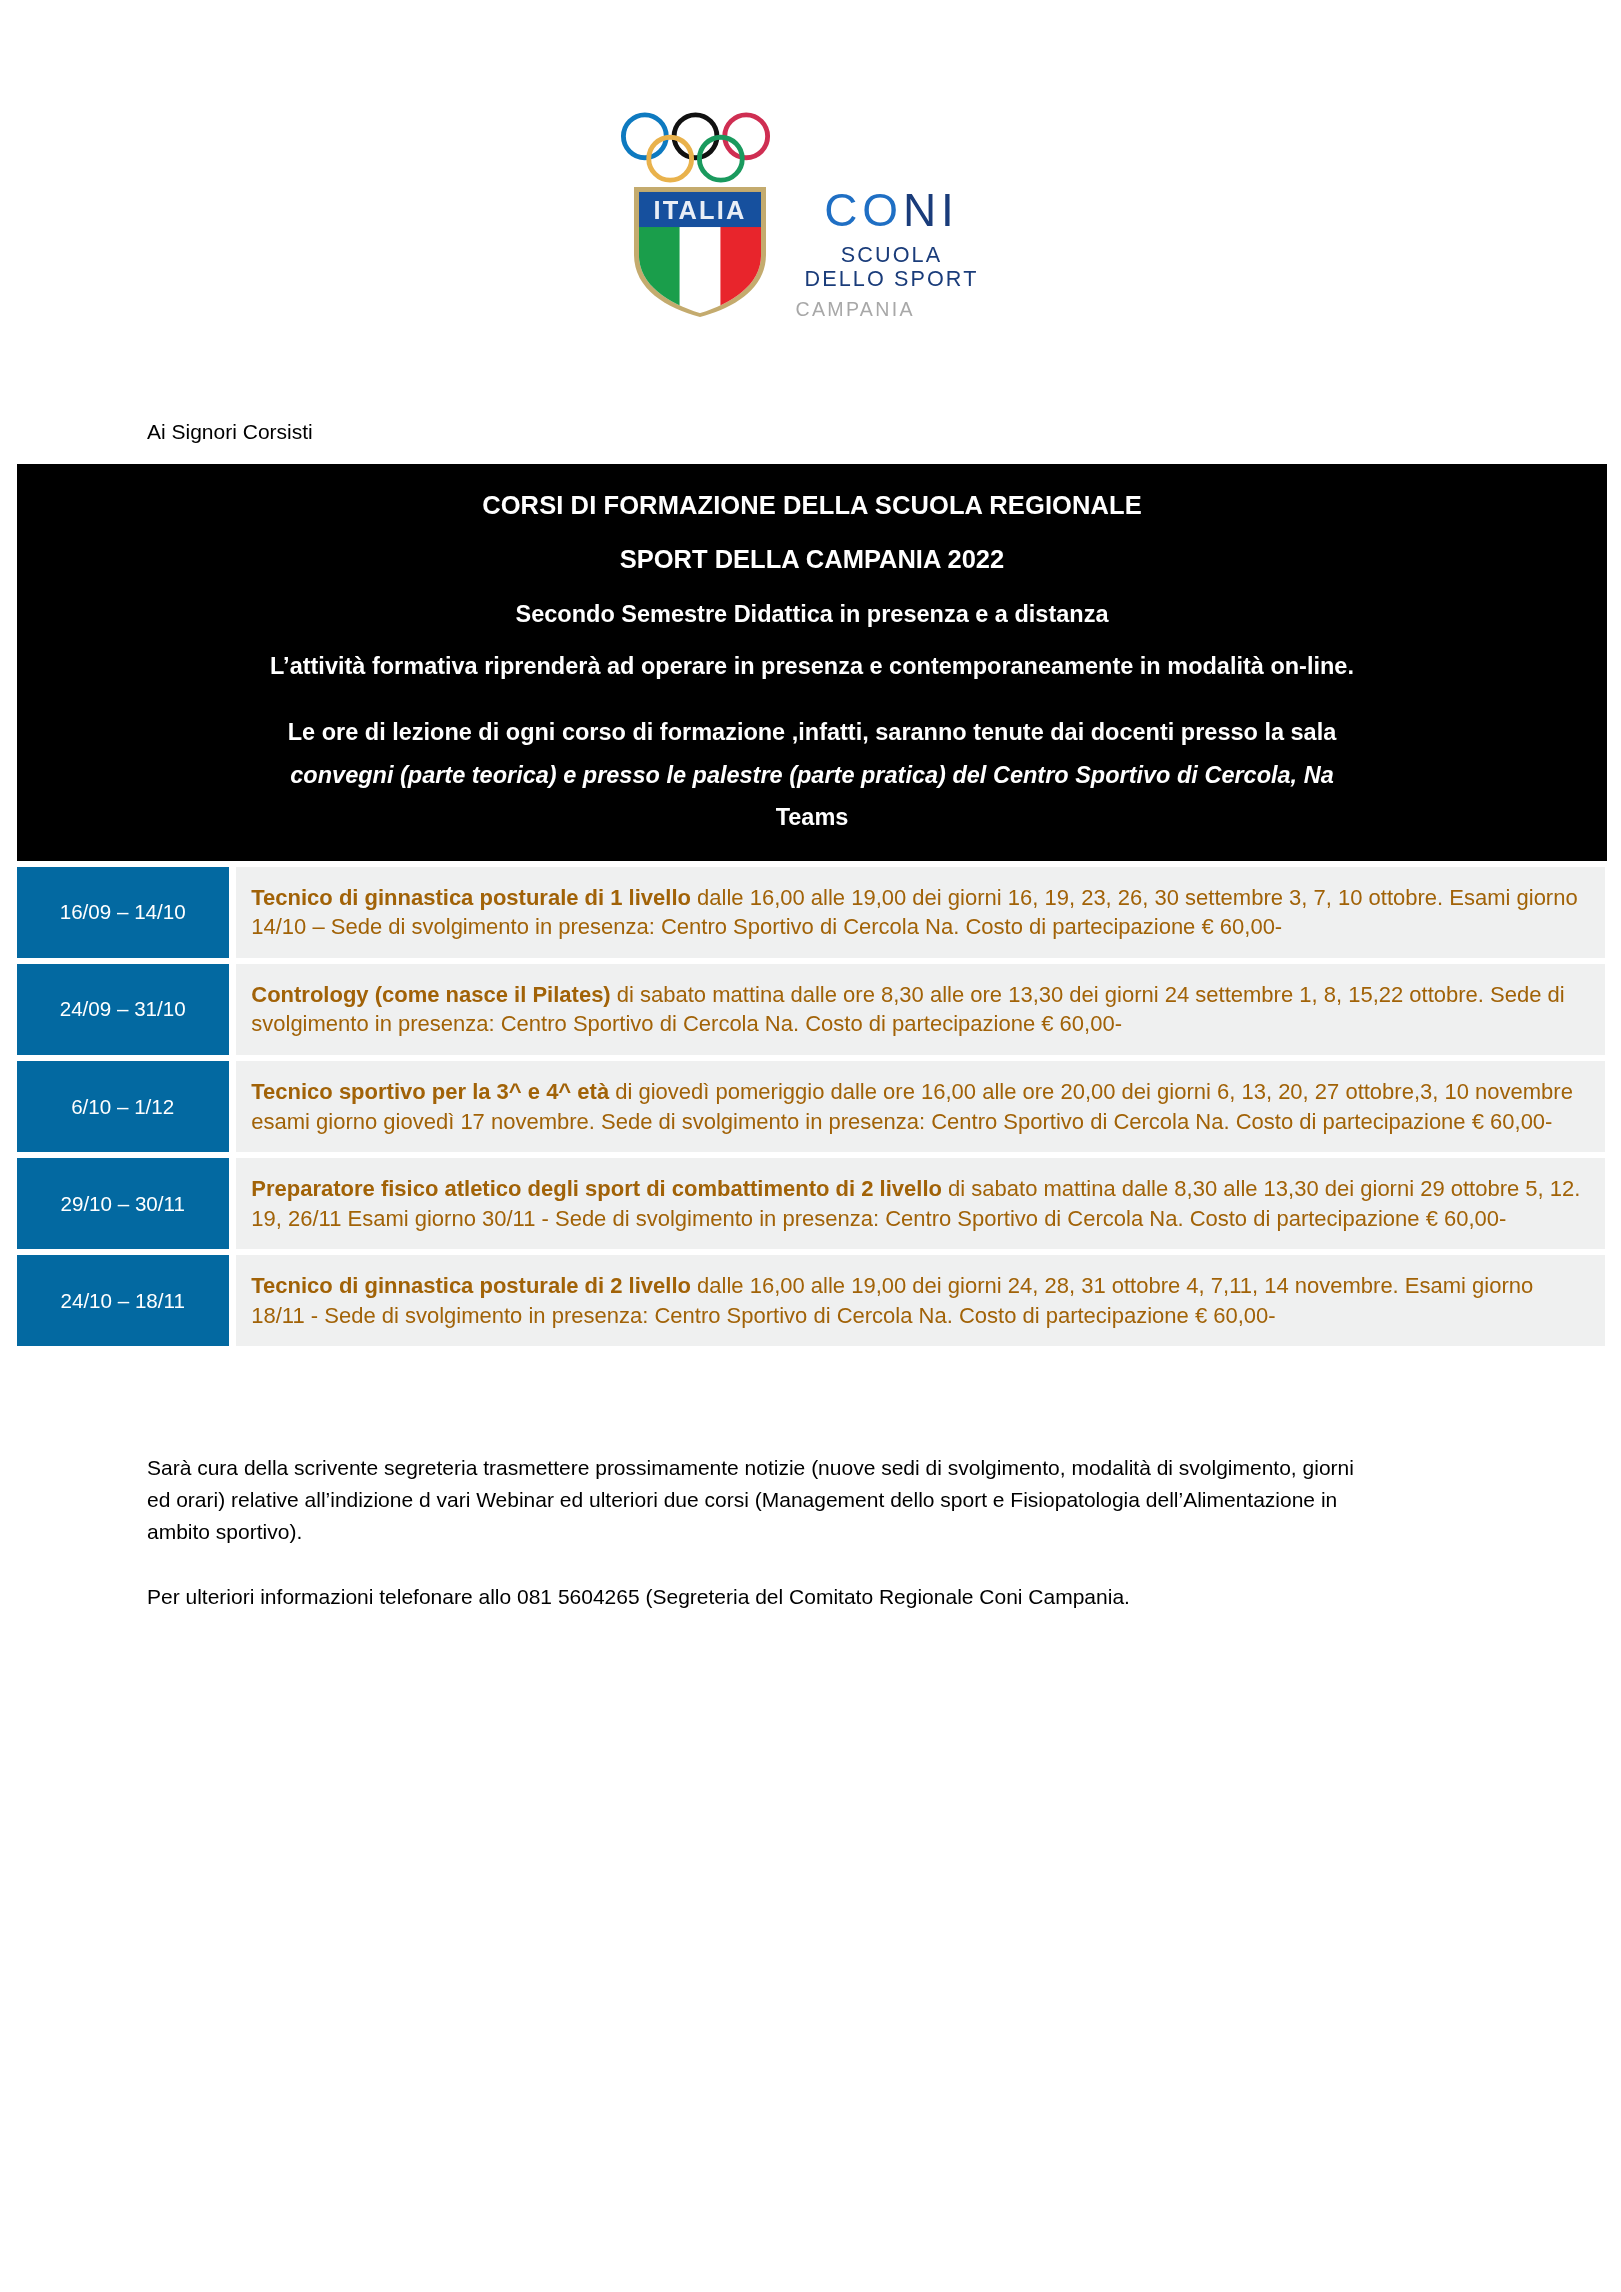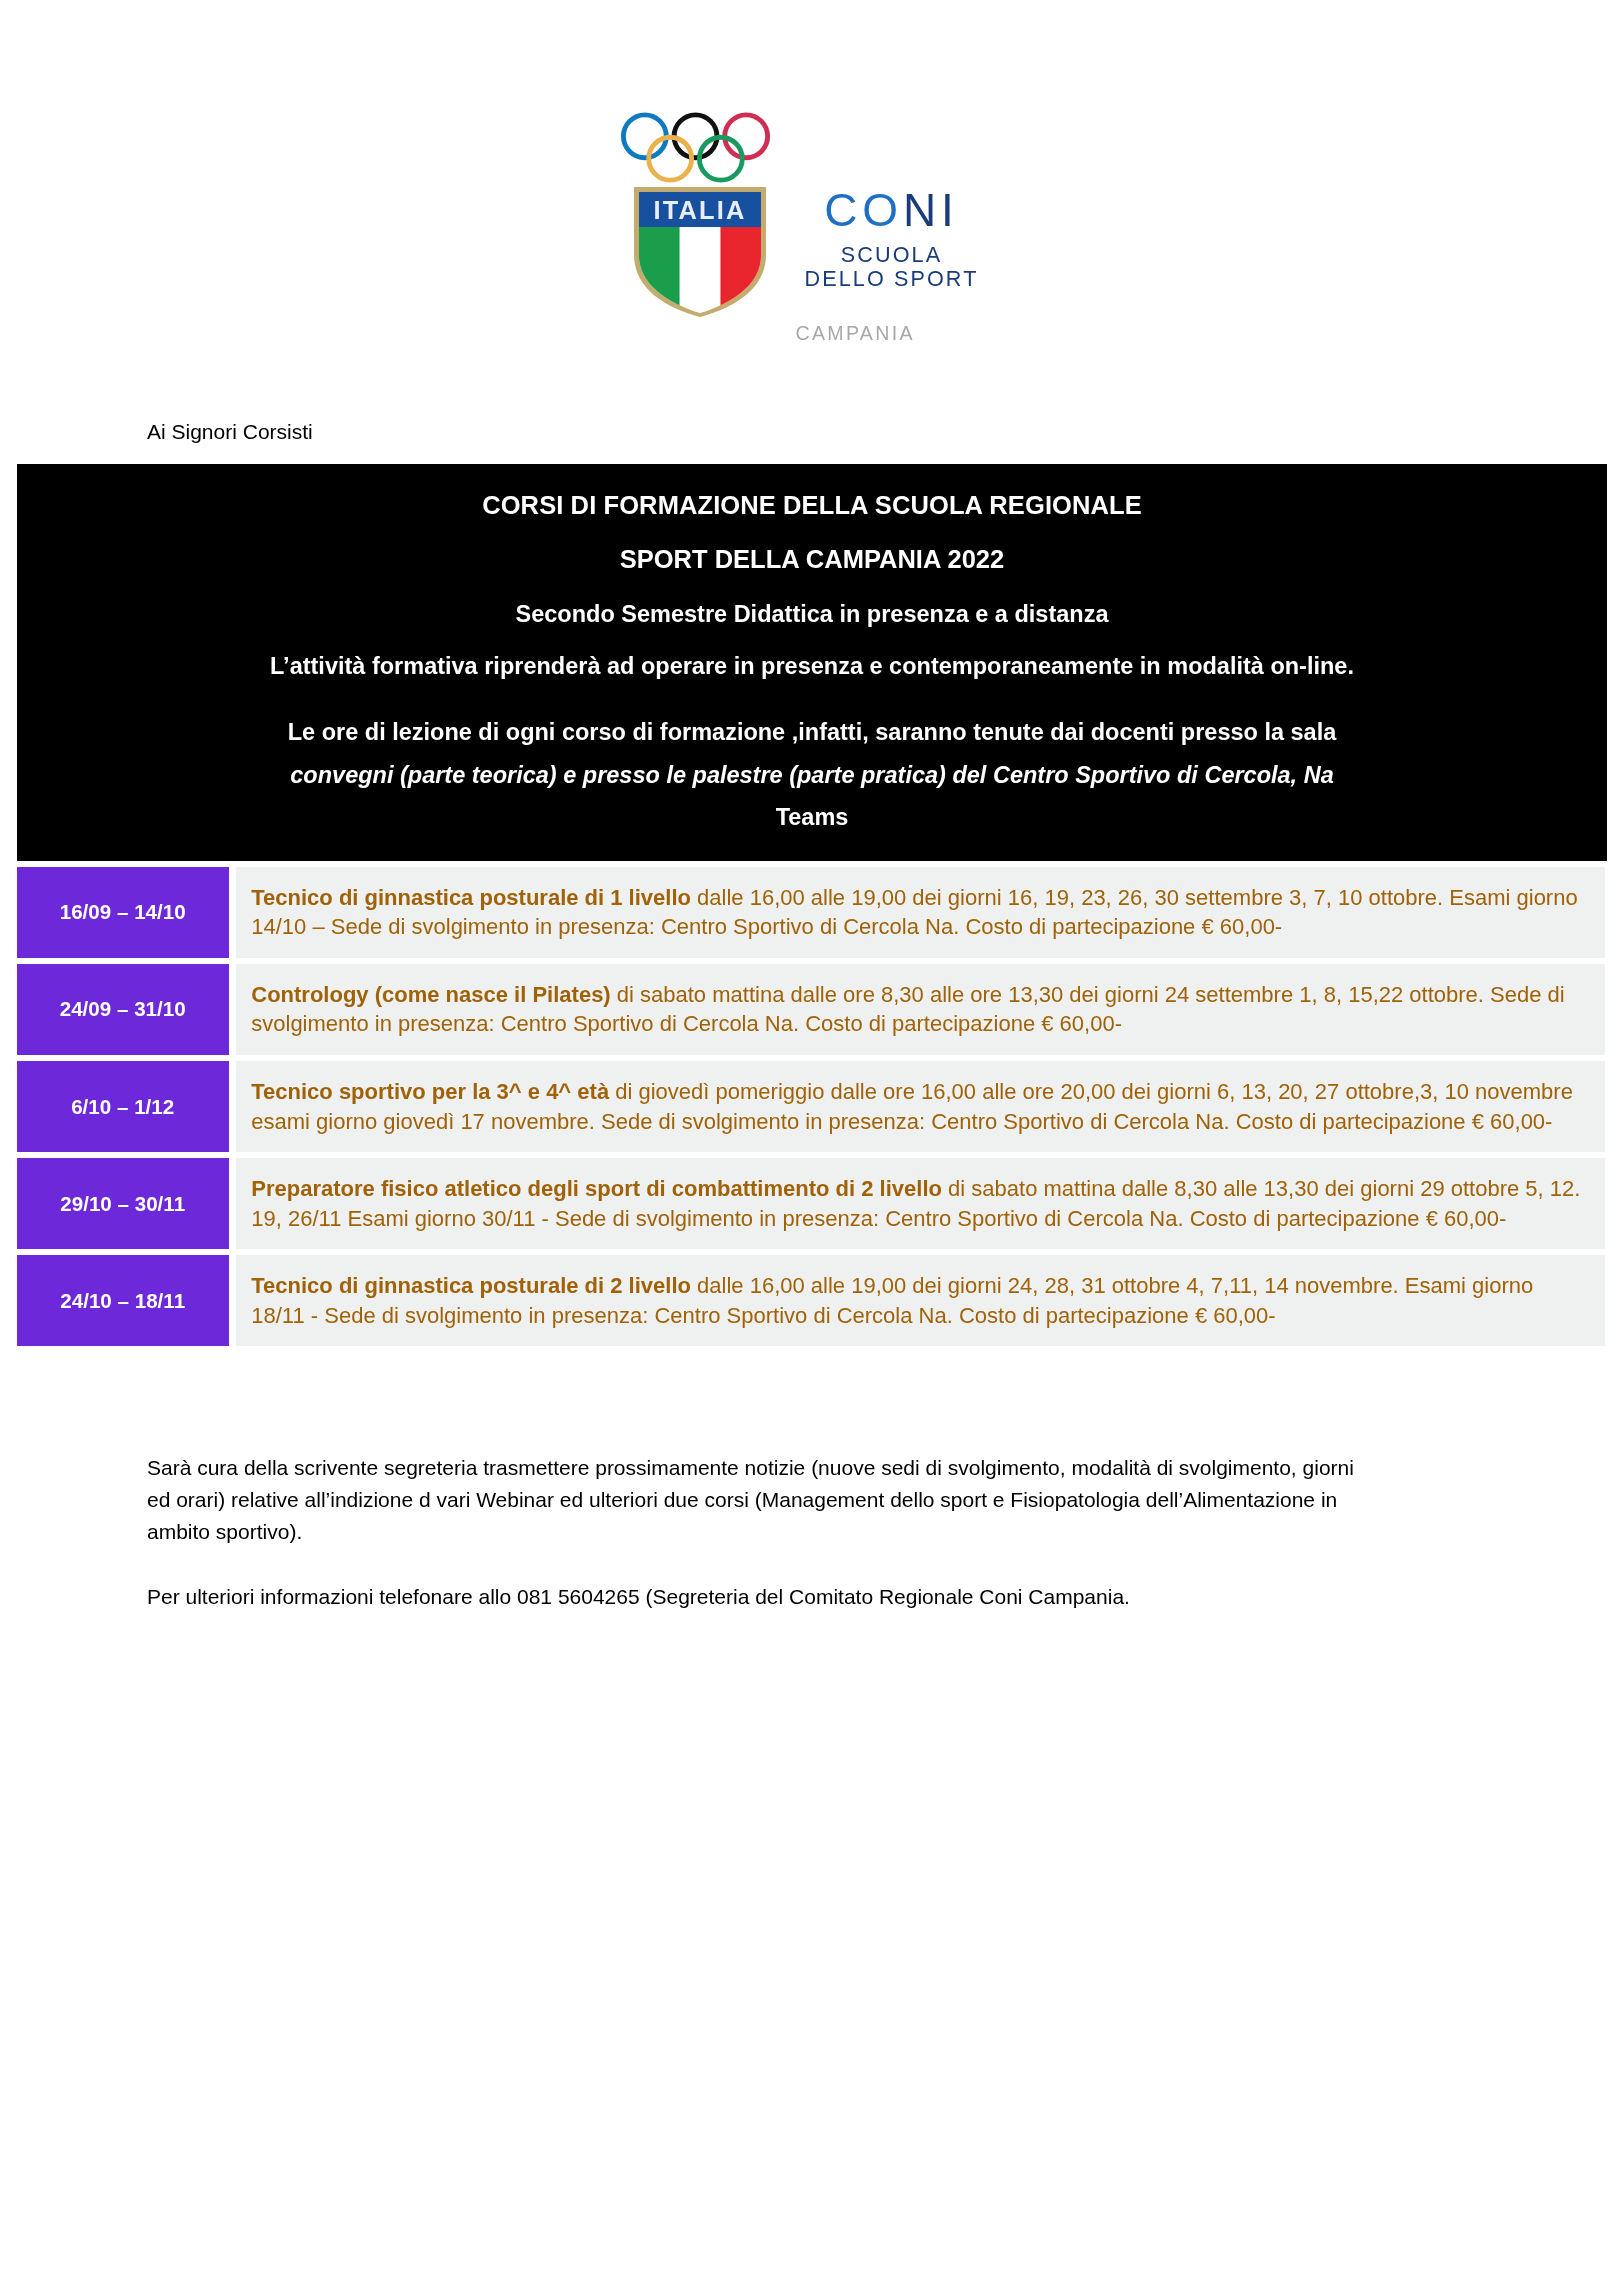--- a/index.html
+++ b/index.html
@@ -69,21 +69,20 @@
     white-space: nowrap;
   }
   .coni-region {
     position: absolute;
     left: 176px;
     top: 188px;
     color: #a8a8a8;
     font-size: 19.6px;
     letter-spacing: 2.3px;
     white-space: nowrap;
-    margin-top: 24px;
   }
 
   
   .intro-area {
     padding: 0 147px 0 147px;
     margin-top: 61px;
   }
   .salutation {
     text-align: left;
     font-size: 21px;
@@ -126,24 +125,24 @@
   .course-table {
     margin: 5.9px 15.7px 0 16.7px;
   }
   .course-row {
     display: flex;
     align-items: stretch;
     margin-bottom: 5.9px;
   }
   .row-date {
     flex: 0 0 212px;
-    background: #6d28d9;
+    background: #0369a1;
     color: #ffffff;
     font-size: 20.6px;
-    font-weight: bold;
+    font-weight: normal;
     display: flex;
     align-items: center;
     justify-content: center;
     padding: 3.9px 2px;
     box-sizing: border-box;
   }
   .row-body {
     flex: 1 1 auto;
     background: #eff0f0;
     color: #a16207;

